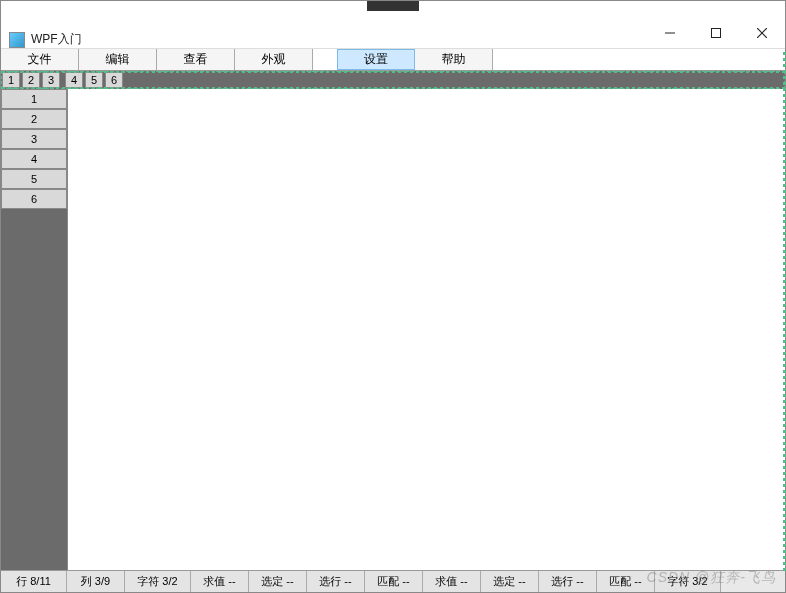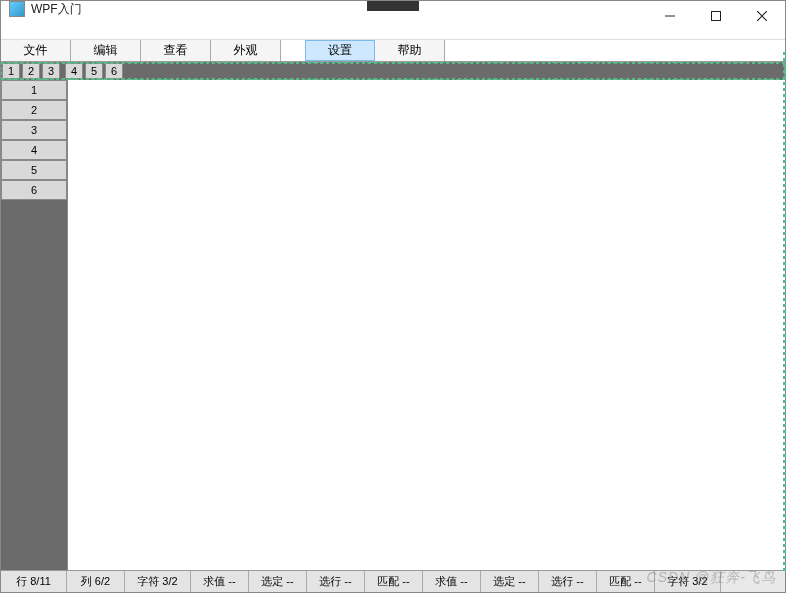--- a/index.html
+++ b/index.html
@@ -1,25 +1,25 @@
 <!DOCTYPE html>
 <html><head>
   <meta charset="utf-8">
   <style>
     * { box-sizing: border-box; margin: 0; padding: 0; font-family: "Microsoft YaHei", "SimSun", sans-serif; }
     body { width: 786px; height: 593px; background: #fff; border: 1px solid #888; display: flex; flex-direction: column; overflow: hidden; }
-    .titlebar { height: 39px; display: flex; align-items: flex-start; background: #fff; border-bottom: 1px solid #ddd; position: relative; }
+    .titlebar { height: 48px; display: flex; align-items: flex-end; background: #fff; border-bottom: 1px solid #ddd; position: relative; }
     .titlebar .app-icon { width: 16px; height: 16px; margin: 0 6px 0 8px; background: linear-gradient(135deg,#6cf 0%,#39c 100%); border:1px solid #888; }
     .titlebar .title { font-size: 12px; color: #222; flex: 0 0 auto; }
     .titlebar .drag-handle { position: absolute; left: 50%; top: 0; transform: translateX(-50%); width: 52px; height: 10px; background: #333; }
     .titlebar .spacer { flex: 1; }
     .win-btn { width: 46px; height: 30px; display: flex; align-items: center; justify-content: center; font-size: 13px; color: #222; }
     .win-btn svg { width: 10px; height: 10px; }
     .menubar { height: 22px; display: flex; align-items: stretch; background: #fff; border-bottom: 1px solid #999; }
-    .menu-item { width: 70px; display:flex; align-items:center; justify-content:center; font-size: 12px; border-right: 1px solid #aaa; background:#f5f5f5; }
+    .menu-item { width: 78px; display:flex; align-items:center; justify-content:center; font-size: 12px; border-right: 1px solid #aaa; background:#f5f5f5; }
     .menu-item.selected { background: #cde8ff; border:1px solid #7cbaea;margin-left:24px; }
     .toolbar { height: 18px; background: #6b6b6b; display: flex; align-items: stretch; border-top: 1px dashed #4a6; border-bottom: 1px dashed #4a6; position: relative; }
     .toolbar::before, .toolbar::after { content:""; position:absolute; left:0; right:0; height:2px; background: repeating-linear-gradient(90deg,#5b8 0 3px,transparent 3px 6px);}
     .toolbar::before{top:-1px;} .toolbar::after{bottom:-1px;}
     .dashframe { border:1px dashed #5b8; }
     .tool-btn { width: 18px; height: 100%; background: #d9d9d9; border:1px solid #888; display:flex;align-items:center;justify-content:center; font-size:11px; margin-right:2px;}
     .tool-sep { width:3px; }
     .content { flex:1; display:flex; min-height:0; }
     .row-gutter { width: 66px; background: #6b6b6b; display:flex; flex-direction:column; }
     .row-header { height: 20px; background: #d9d9d9; border:1px solid #888; display:flex;align-items:center;justify-content:center; font-size:11px; margin-bottom:0;}
@@ -82,21 +82,21 @@
     <div class="row-header">3</div>
     <div class="row-header">4</div>
     <div class="row-header">5</div>
     <div class="row-header">6</div>
   </div>
   <div class="editor"></div>
 </div>
 
 <div class="statusbar">
   <div class="status-cell wide">行 8/11</div>
-  <div class="status-cell">列 6/2</div>
+  <div class="status-cell">列 3/9</div>
   <div class="status-cell wide">字符 3/2</div>
   <div class="status-cell">求值 --</div>
   <div class="status-cell">选定 --</div>
   <div class="status-cell">选行 --</div>
   <div class="status-cell">匹配 --</div>
   <div class="status-cell">求值 --</div>
   <div class="status-cell">选定 --</div>
   <div class="status-cell">选行 --</div>
   <div class="status-cell">匹配 --</div>
   <div class="status-cell wide">字符 3/2</div>

